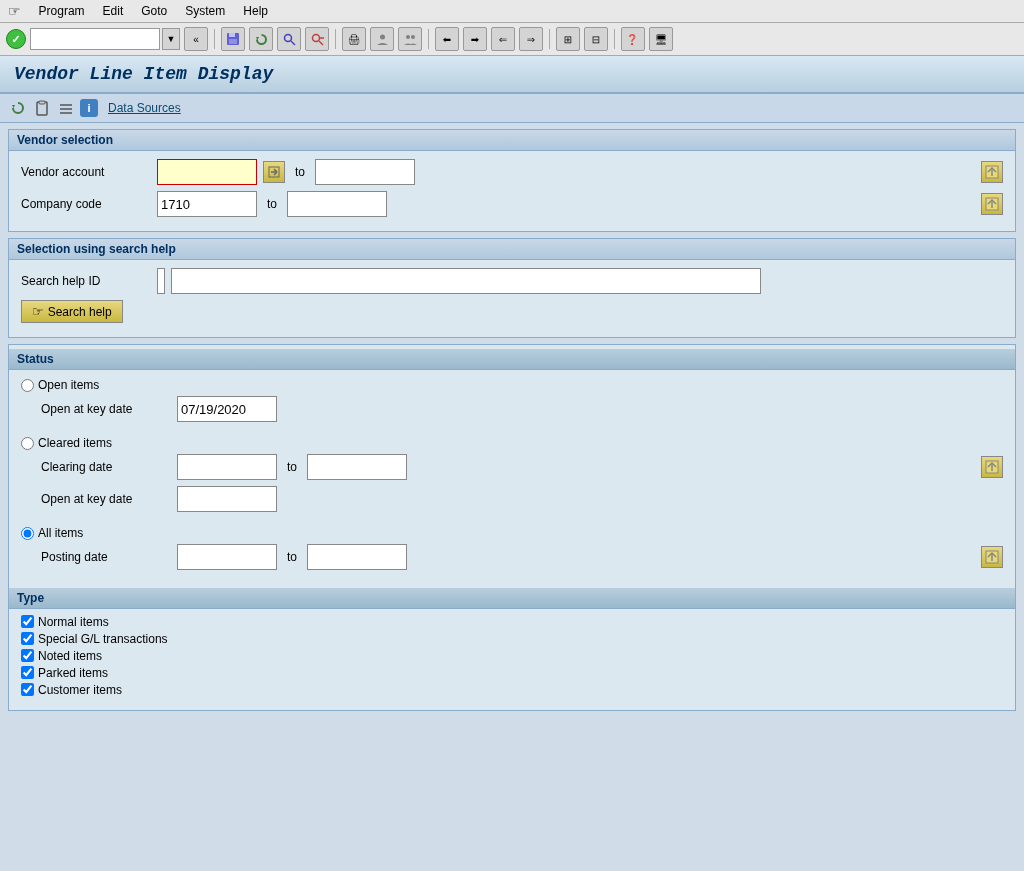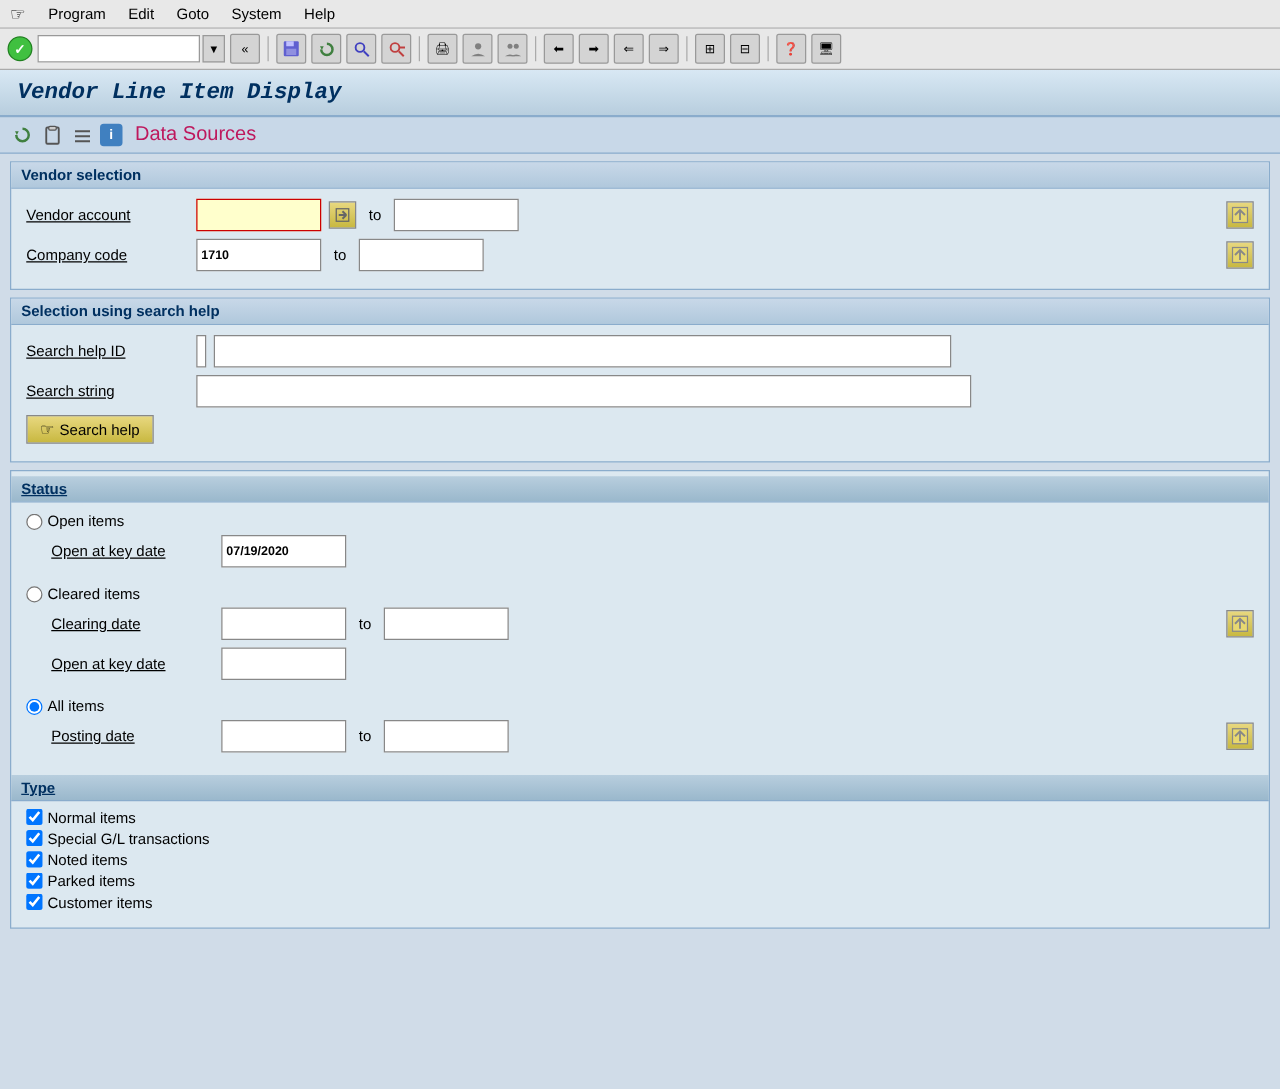--- a/index.html
+++ b/index.html
@@ -90,23 +90,24 @@
       display: flex;
       align-items: center;
       gap: 4px;
     }
     .sub-toolbar-btn {
       width: 20px; height: 20px;
       cursor: pointer;
       display: flex; align-items: center; justify-content: center;
     }
     .sub-toolbar-label {
-      font-size: 16px;
+      font-size: 12px;
       margin-left: 6px;
-      color: #be185d;
+      color: #0c4a6e;
+      text-decoration: underline;
     }
 
     
     .section {
       margin: 6px 8px;
       background: #dce8f0;
       border: 1px solid #8aaccc;
     }
     .section-header {
       background: linear-gradient(to bottom, #c8d8e8, #b0c8dc);
@@ -124,30 +125,28 @@
     .form-row {
       display: flex;
       align-items: center;
       margin-bottom: 6px;
       gap: 6px;
     }
     .form-label {
       min-width: 130px;
       font-size: 12px;
       color: #000;
-      text-decoration: underline;
     }
     .form-input {
       height: 20px;
       border: 1px solid #888;
       background: white;
       padding: 12px 3px;
-      font-size: 10px;
+      font-size: 13px;
       min-width: 100px;
-      font-weight: bold;
     }
     .form-input.yellow { background: #ffffcc; border: 1px solid #cc0000; }
     .form-input.narrow { width: 60px; }
     .form-input.medium { width: 97px; }
     .form-input.wide { width: 590px; }
 
     .to-label {
       font-size: 12px;
       margin: 0 4px;
     }
@@ -182,21 +181,20 @@
     .sub-section {
       margin: 4px 0;
     }
     .sub-section-header {
       background: linear-gradient(to bottom, #b8cede, #9ab8cc);
       border-bottom: 1px solid #8aaccc;
       padding: 3px 8px;
       font-weight: bold;
       font-size: 12px;
       color: #003060;
-      text-decoration: underline;
     }
     .sub-section-content {
       padding: 8px 12px;
     }
 
     
     .radio-row {
       display: flex;
       align-items: flex-end;
       gap: 4px;
@@ -389,24 +387,20 @@
   <div class="section">
     <div class="section-header">Selection using search help</div>
     <div class="section-content">
 
       <div class="form-row">
         <span class="form-label">Search help ID</span>
         <input class="form-input" style="width: 4px; min-width: 4px;" type="text" value="">
         <input class="form-input wide" type="text" value="" style="">
       </div>
 
-      <div class="form-row">
-        <span class="form-label">Search string</span>
-        <input class="form-input" style="width: 620px;" type="text" value="">
-      </div>
 
       <div class="form-row">
         <button class="search-help-btn">
           <span class="search-help-icon">☞</span>
           <span>Search help</span>
         </button>
       </div>
     </div>
   </div>
 

